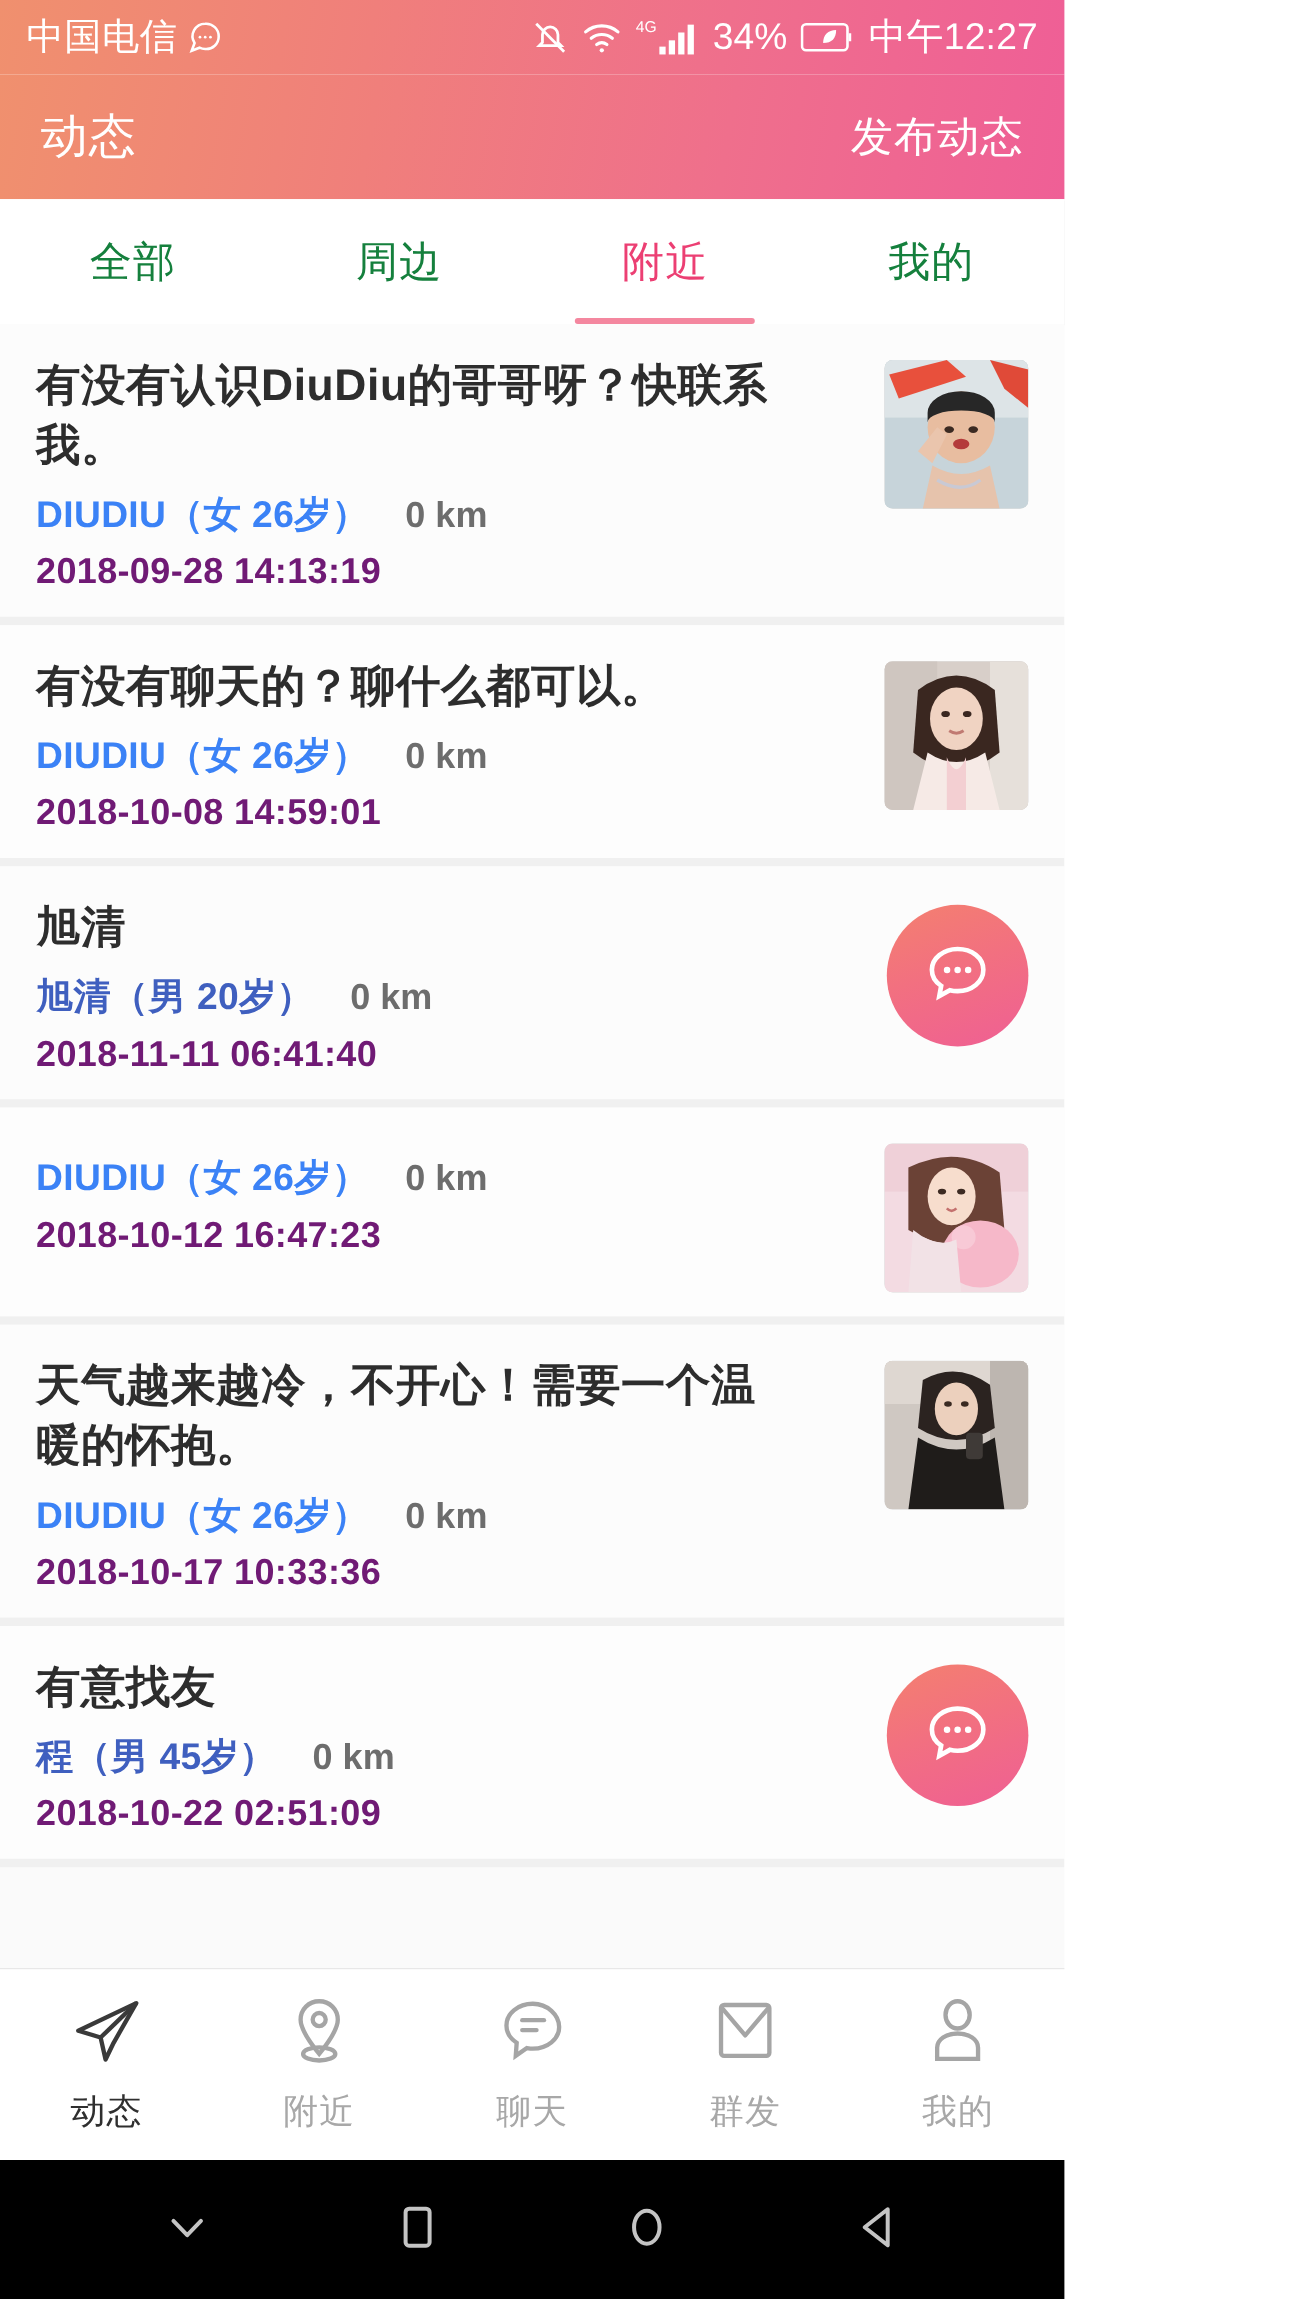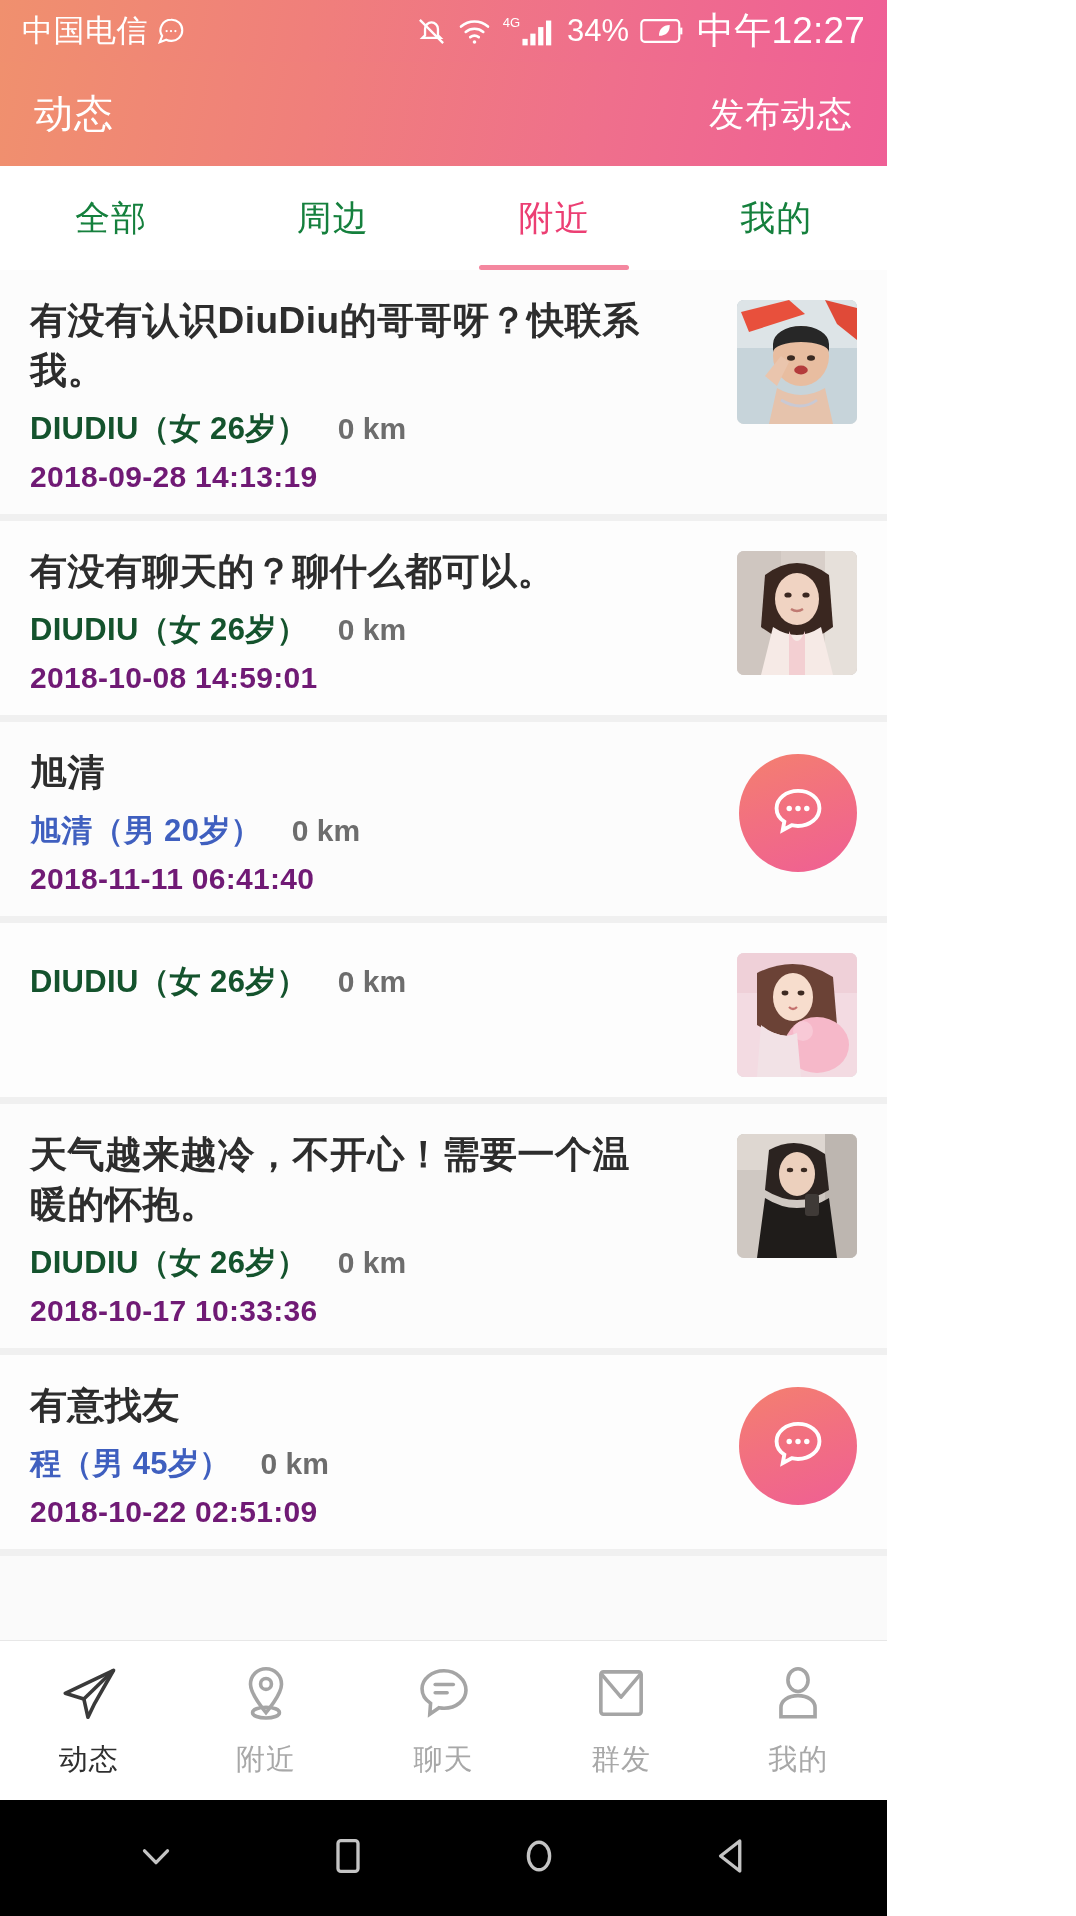--- a/index.html
+++ b/index.html
@@ -15,21 +15,21 @@
     height:62px; flex:0 0 62px;
     background:linear-gradient(100deg,#f0906e 0%,#f07f7b 35%,#ef6f8c 68%,#ef5f96 100%);
     display:flex; align-items:center; justify-content:space-between;
     padding:0 22px; color:#ffffff;
   }
   .sb-left { display:flex; align-items:center; gap:8px; }
   .carrier { font-size:31px; letter-spacing:0.5px; }
   .sb-right { display:flex; align-items:center; gap:11px; }
   .sb-icon { display:flex; align-items:center; }
   .battpct { font-size:31px; }
-  .clock { font-size:37px; letter-spacing:0.2px; }
+  .clock { font-size:31px; letter-spacing:0.2px; }
 
   
   .header {
     height:104px; flex:0 0 104px;
     background:linear-gradient(100deg,#f0906e 0%,#f07f7b 35%,#ef6f8c 68%,#ef5f96 100%);
     display:flex; align-items:center; justify-content:space-between;
     padding:0 34px; color:#ffffff;
   }
   .header-title { font-size:39px; font-weight:400; letter-spacing:1px; }
   .header-action { font-size:35px; font-weight:400; letter-spacing:1px; }
@@ -60,21 +60,21 @@
   }
   .post:nth-child(even) { background:#fdfdfd; }
   .post-body { display:flex; align-items:flex-start; justify-content:space-between; gap:20px; }
   .post-left { flex:1 1 auto; min-width:0;font-weight:bold; }
   .post-text {
     font-size:37px; line-height:50px; color:#2d2d2d;
     letter-spacing:0.5px; word-break:break-word; max-width:620px;
   }
   .post-meta { margin-top:12px; display:flex; align-items:baseline; gap:30px; }
   .author { font-size:31px; letter-spacing:0.3px; }
-  .author.female { color:#14532d; }
+  .author.female { color:#3b82f6; }
   .author.male { color:#3f5fbf; }
   .distance { font-size:30px; color:#6d6d6d; }
   .post-time { margin-top:10px; font-size:30px; color:#701a75; letter-spacing:0.3px; }
 
   
   .thumb {
     flex:0 0 auto; width:120px; height:124px; border-radius:7px;
     overflow:hidden; background:#d9d9d9; margin-top:4px;
   }
   .thumb svg { display:block; width:100%; height:100%; }
@@ -268,20 +268,21 @@
       </div>
     </div>
 
     <div class="post">
       <div class="post-body">
         <div class="post-left">
           <div class="post-meta">
             <span class="author female">DIUDIU（女 26岁）</span>
             <span class="distance">0 km</span>
           </div>
+          <div class="post-time">2018-10-12 16:47:23</div>
         </div>
         <div class="thumb">
           <svg viewBox="0 0 60 62" preserveAspectRatio="none">
             <rect width="60" height="62" fill="#f3dbe2"></rect>
             <rect x="0" y="0" width="60" height="20" fill="#efd0d8"></rect>
             <path d="M10 10 q20 -10 38 2 l2 24 q-20 12 -40 0 z" fill="#6b4236"></path>
             <ellipse cx="28" cy="22" rx="10" ry="12" fill="#f7ddcd"></ellipse>
             <ellipse cx="24" cy="20" rx="1.7" ry="1.2" fill="#3d2a22"></ellipse>
             <ellipse cx="32" cy="20" rx="1.7" ry="1.2" fill="#3d2a22"></ellipse>
             <path d="M26 27 q2 2 4 0" stroke="#c4716e" stroke-width="1.1" fill="none"></path>

